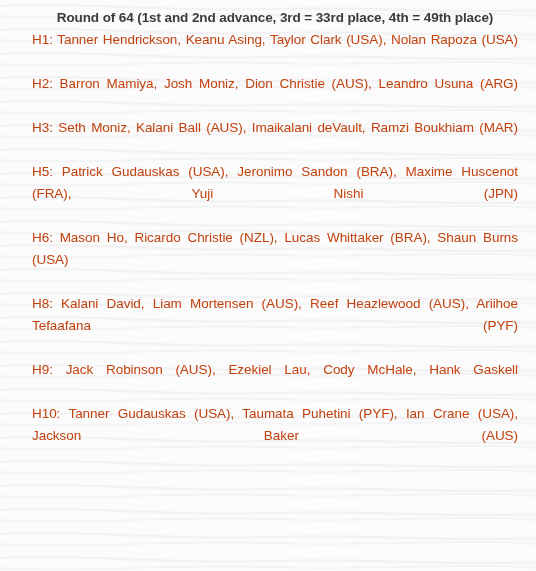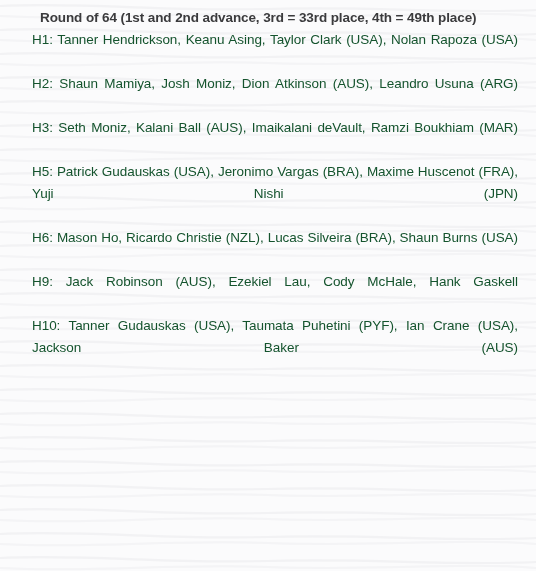--- a/index.html
+++ b/index.html
@@ -38,35 +38,36 @@
 
   .section {
     margin: 0;
   }
 
   .section-heading {
     font-size: 13.5px;
     font-weight: bold;
     color: #3b3b3d;
     line-height: 22px;
-    margin: 0 0 0 8px;
+    margin: 0 0 0 0;
     letter-spacing: -0.1px;
     white-space: nowrap;
+    text-align: center;
   }
 
   .heat-list {
     list-style: none;
     margin: 0;
     padding: 0;
   }
 
   .heat-line {
     font-size: 13.5px;
     font-weight: normal;
-    color: #14532d;
+    color: #c2410c;
     line-height: 22px;
     margin: 0;
     padding: 0;
     text-align: justify;
     text-justify: inter-word;
     letter-spacing: -0.05px;
   }
   
   .heat-line::after {
     content: "";
@@ -87,23 +88,24 @@
   </defs>
   <rect width="536" height="571" fill="url(#wave-pattern)"></rect>
 </svg>
 
 <div id="content-root">
 
   <section class="section">
     <h2 class="section-heading">Round of 64 (1st and 2nd advance, 3rd = 33rd place, 4th = 49th place)</h2>
     <ul class="heat-list">
       <li class="heat-line">H1: Tanner Hendrickson, Keanu Asing, Taylor Clark (USA), Nolan Rapoza (USA)</li>
-      <li class="heat-line">H2: Shaun Mamiya, Josh Moniz, Dion Atkinson (AUS), Leandro Usuna (ARG)</li>
+      <li class="heat-line">H2: Barron Mamiya, Josh Moniz, Dion Christie (AUS), Leandro Usuna (ARG)</li>
       <li class="heat-line">H3: Seth Moniz, Kalani Ball (AUS), Imaikalani deVault, Ramzi Boukhiam (MAR)</li>
-      <li class="heat-line">H5: Patrick Gudauskas (USA), Jeronimo Vargas (BRA), Maxime Huscenot (FRA), Yuji Nishi (JPN)</li>
-      <li class="heat-line">H6: Mason Ho, Ricardo Christie (NZL), Lucas Silveira (BRA), Shaun Burns (USA)</li>
+      <li class="heat-line">H5: Patrick Gudauskas (USA), Jeronimo Sandon (BRA), Maxime Huscenot (FRA), Yuji Nishi (JPN)</li>
+      <li class="heat-line">H6: Mason Ho, Ricardo Christie (NZL), Lucas Whittaker (BRA), Shaun Burns (USA)</li>
+      <li class="heat-line">H8: Kalani David, Liam Mortensen (AUS), Reef Heazlewood (AUS), Ariihoe Tefaafana (PYF)</li>
       <li class="heat-line">H9: Jack Robinson (AUS), Ezekiel Lau, Cody McHale, Hank Gaskell</li>
       <li class="heat-line">H10: Tanner Gudauskas (USA), Taumata Puhetini (PYF), Ian Crane (USA), Jackson Baker (AUS)</li>
 
     </ul>
   </section>
 
 </div>
 
 </body></html>

